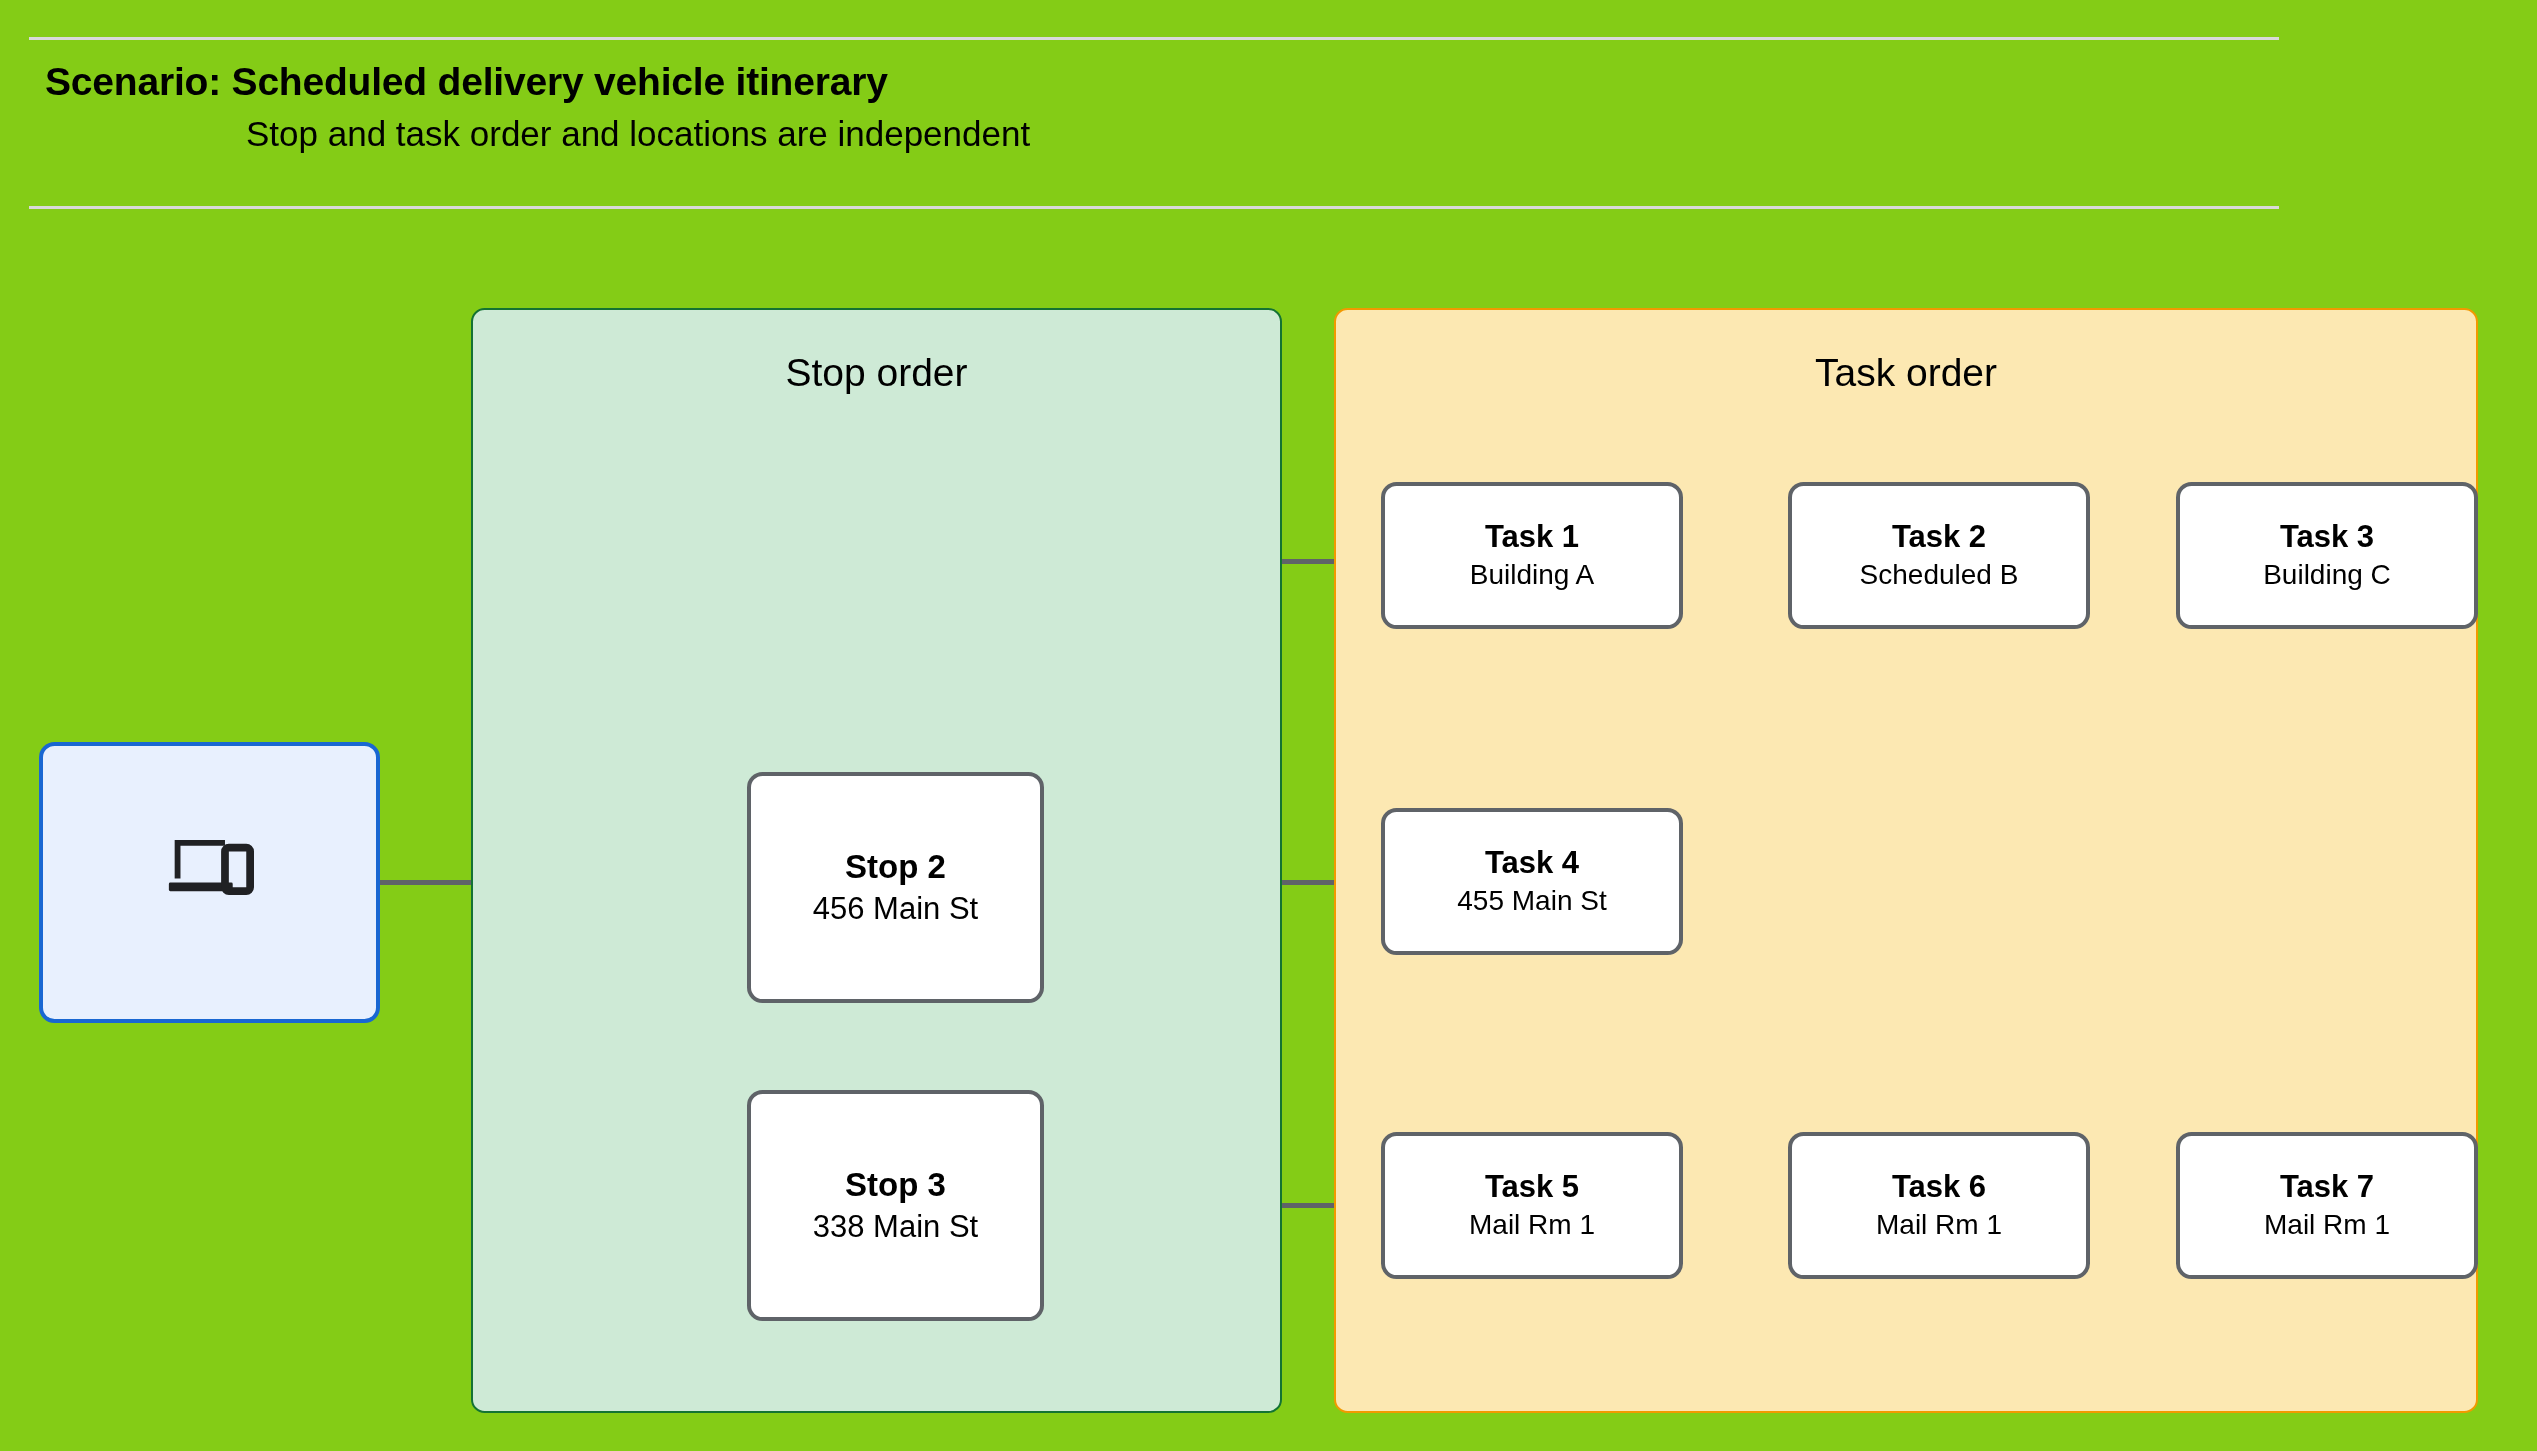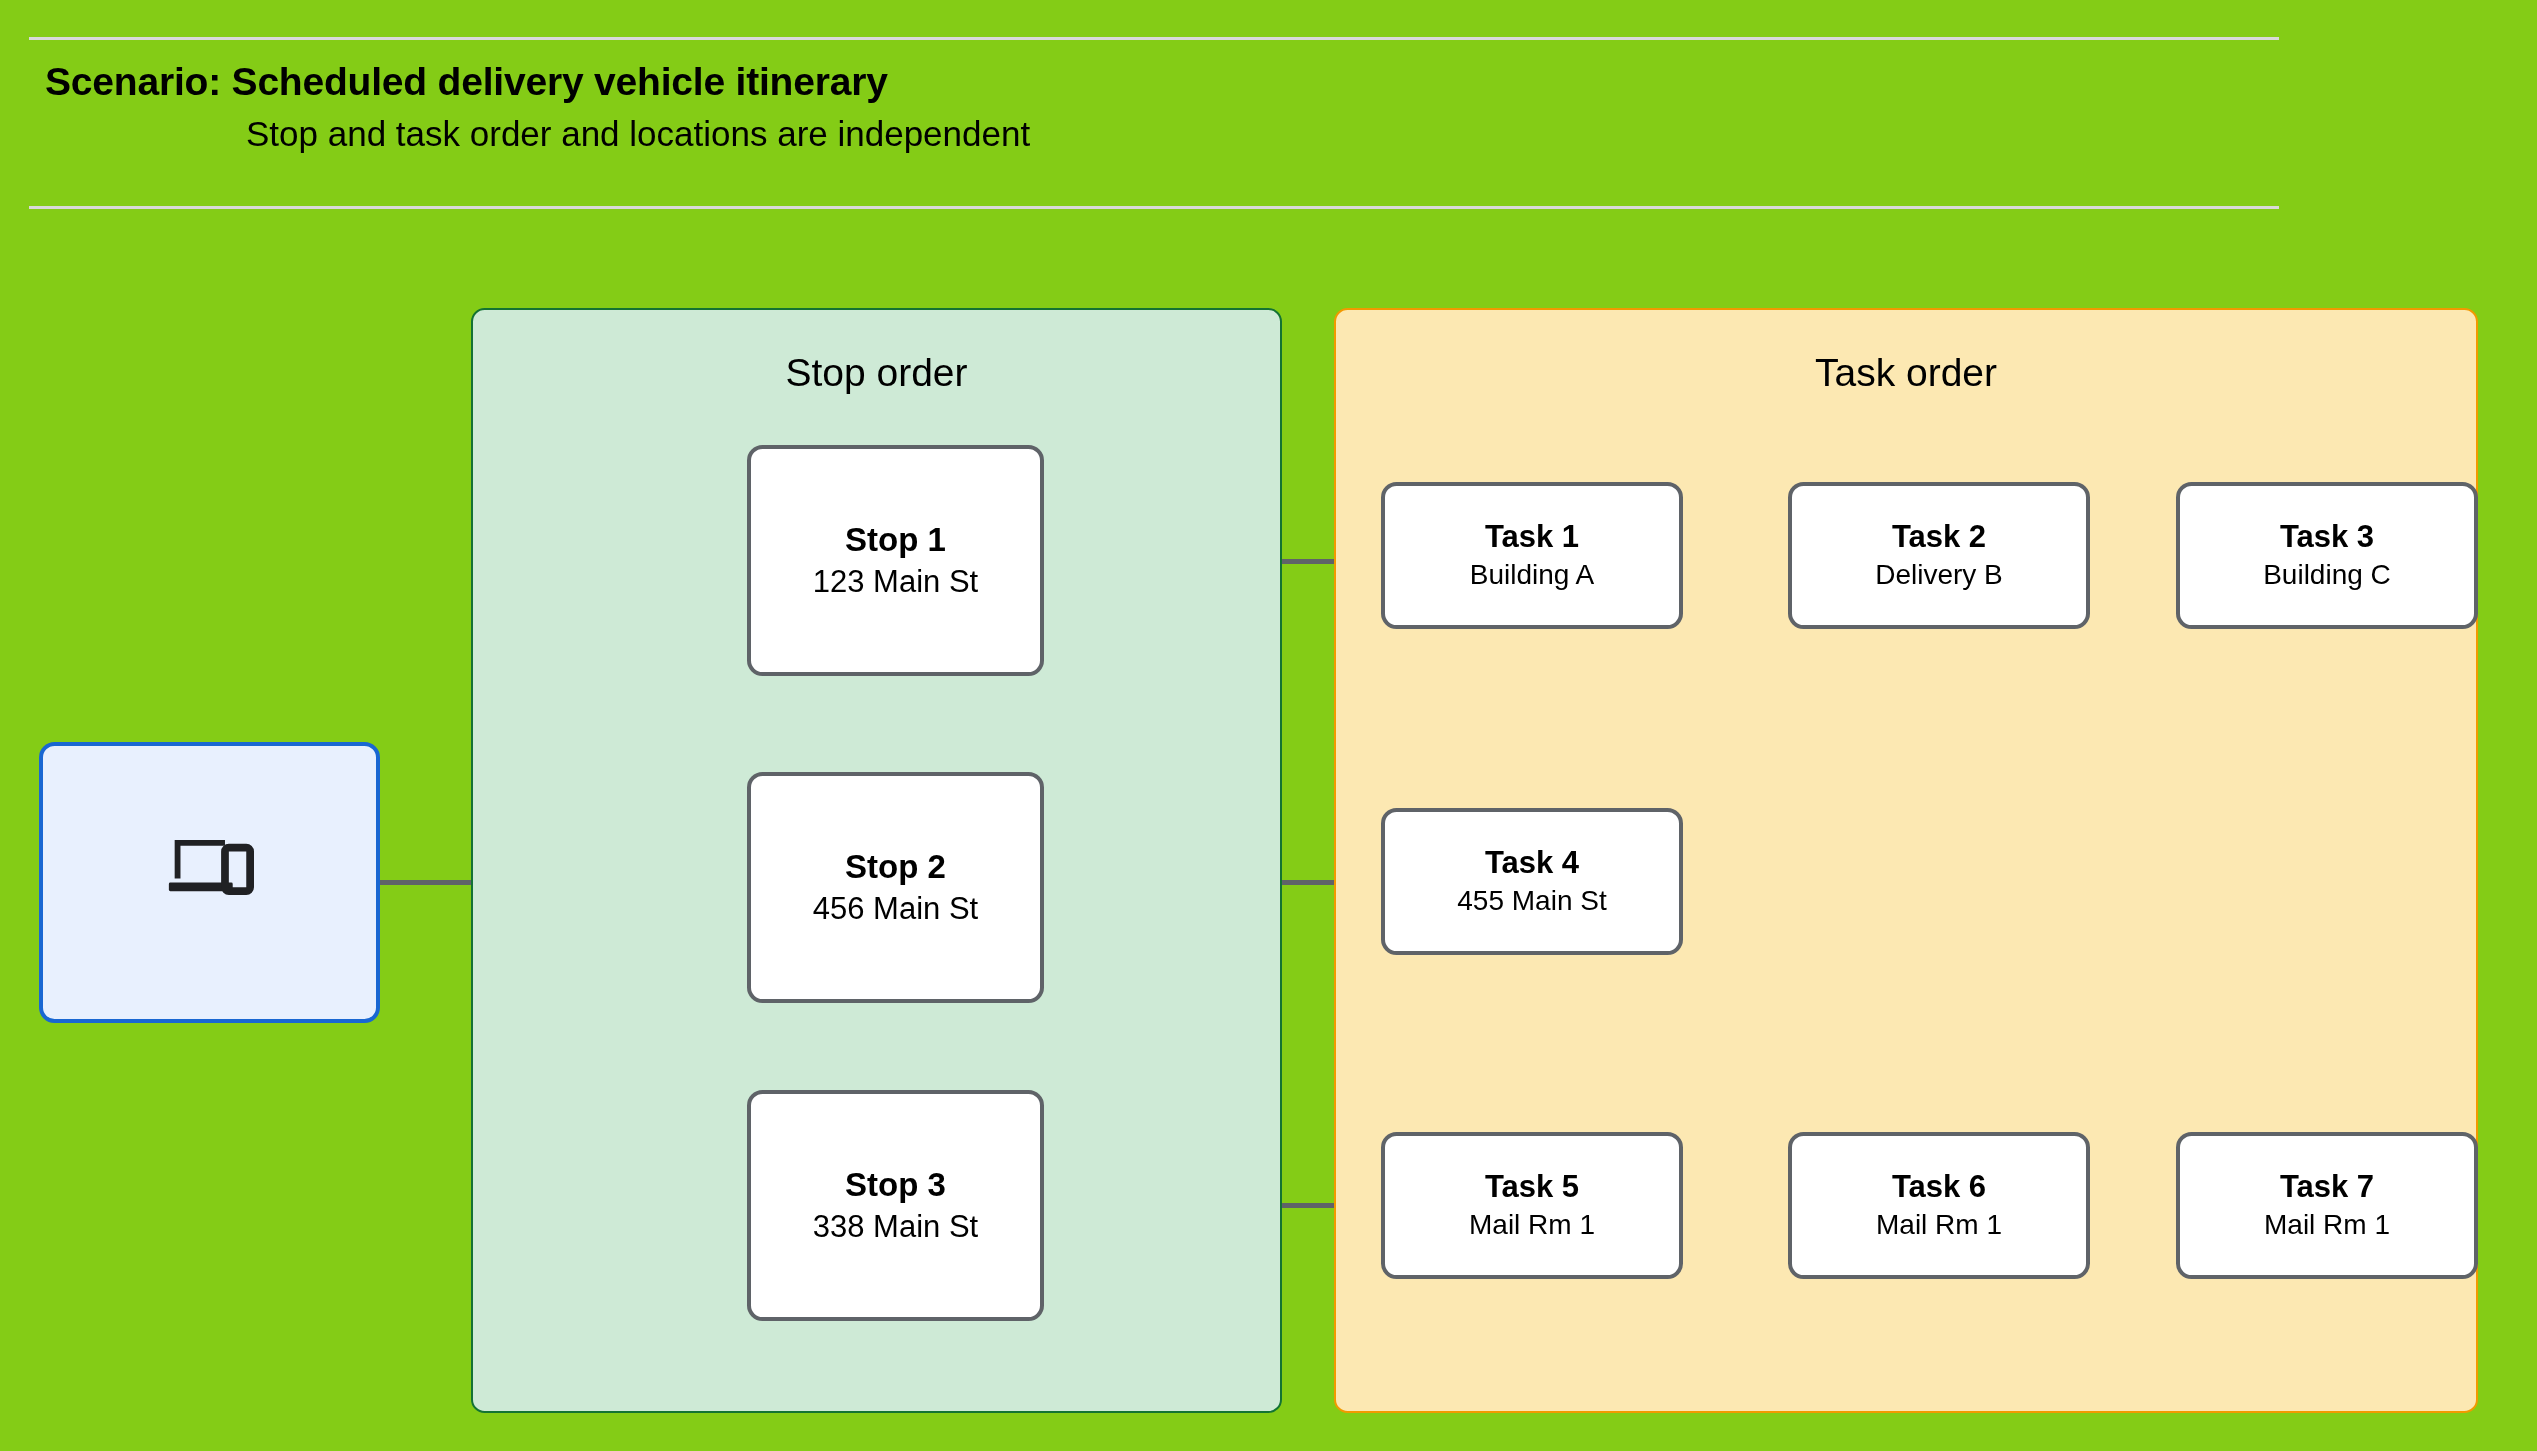--- a/index.html
+++ b/index.html
@@ -212,40 +212,36 @@
 
         <path d="M10 8 h52 v6 h-46 v34 h-6 z" fill="#202124"></path>
 
         <rect x="4" y="52" width="66" height="9" rx="1.5" fill="#202124"></rect>
 
         <rect x="62" y="16" width="26" height="45" rx="4" fill="none" stroke="#202124" stroke-width="8"></rect>
       </svg>
     </div>
   </div>
 
-  <div class="node stop-node" id="stop-1">
-    <div class="node-title">Stop 1</div>
-    <div class="node-sub">123 Main St</div>
-  </div>
   <div class="node stop-node" id="stop-2">
     <div class="node-title">Stop 2</div>
     <div class="node-sub">456 Main St</div>
   </div>
   <div class="node stop-node" id="stop-3">
     <div class="node-title">Stop 3</div>
     <div class="node-sub">338 Main St</div>
   </div>
 
   <div class="node task-node task-col-1 task-row-1">
     <div class="node-title">Task 1</div>
     <div class="node-sub">Building A</div>
   </div>
   <div class="node task-node task-col-2 task-row-1">
     <div class="node-title">Task 2</div>
-    <div class="node-sub">Delivery B</div>
+    <div class="node-sub">Scheduled B</div>
   </div>
   <div class="node task-node task-col-3 task-row-1">
     <div class="node-title">Task 3</div>
     <div class="node-sub">Building C</div>
   </div>
 
   <div class="node task-node task-col-1 task-row-2">
     <div class="node-title">Task 4</div>
     <div class="node-sub">455 Main St</div>
   </div>

